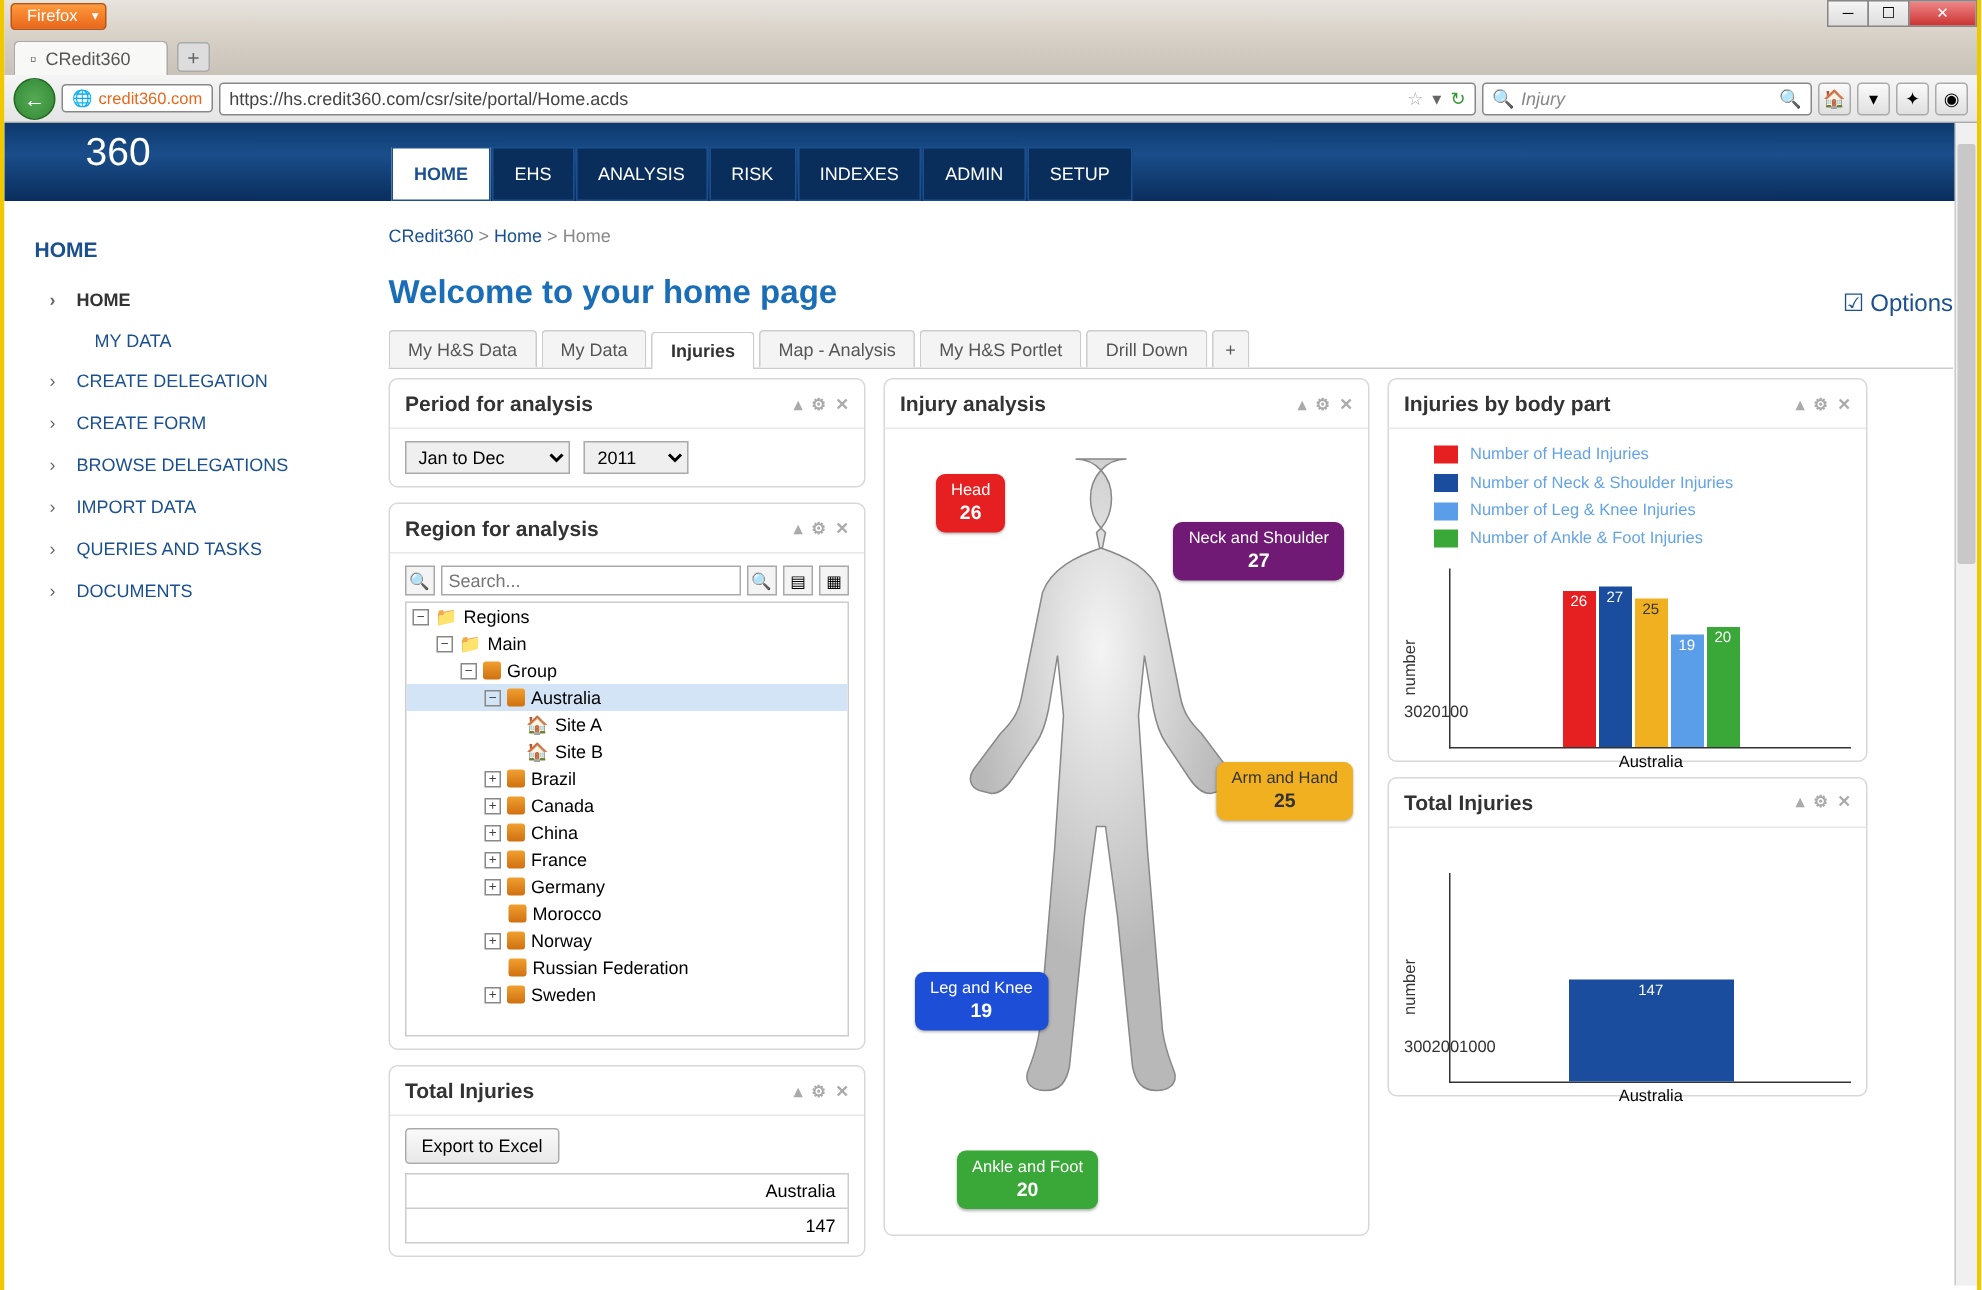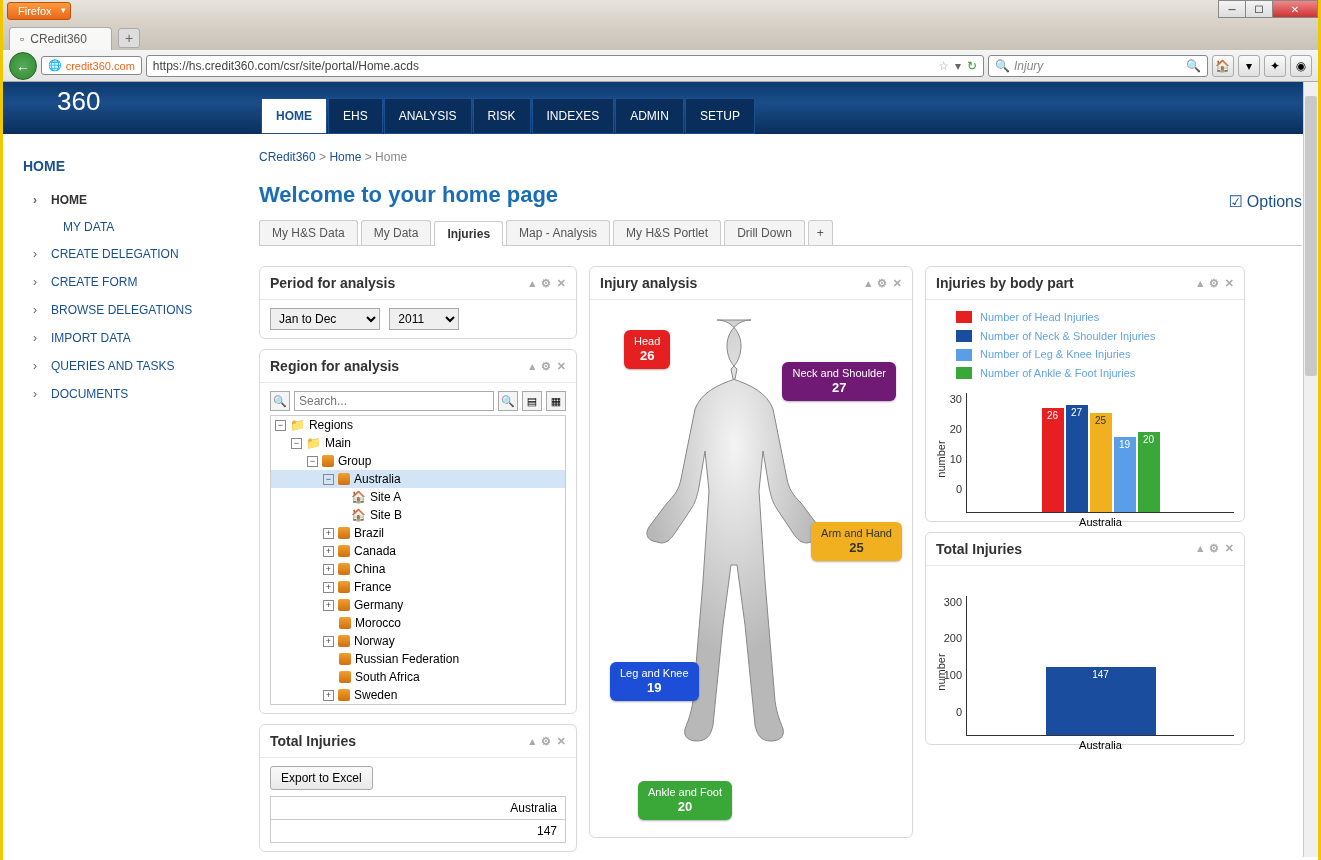--- a/index.html
+++ b/index.html
@@ -38,21 +38,21 @@
 .sb-item .chev{position:absolute;left:30px;top:7px;color:#666}
 .sb-sub{padding:6px 20px 6px 60px;color:#1a5090}
 
 .main{flex:1;padding:68px 16px 0 16px;overflow:hidden}
 .crumb{font-size:12px;color:#888;margin-bottom:18px}
 .crumb a{color:#1a5090}
 .welcome{color:#1a6eb8;font-size:22px;font-weight:bold;margin-bottom:12px}
 .opts{float:right;color:#1a5090;font-size:16px;margin-top:-28px}
 .opts:before{content:"☑";color:#1a5090;margin-right:4px}
 
-.tabs{display:flex;border-bottom:1px solid #ccc;margin-bottom:20px}
+.tabs{display:flex;border-bottom:1px solid #ccc;margin-bottom:6px}
 .tab{border:1px solid #ccc;border-bottom:none;background:#f4f4f4;padding:5px 12px;font-size:12px;color:#555;border-radius:3px 3px 0 0;margin-right:3px;cursor:pointer}
 .tab.active{background:#fff;font-weight:bold;color:#333;position:relative;top:1px}
 .tab.plus{padding:5px 8px}
 
 .cols{display:flex;gap:12px}
 .col1{width:318px;display:flex;flex-direction:column;gap:10px}
 .col2{width:324px}
 .col3{width:320px;display:flex;flex-direction:column;gap:10px}
 .portlet{border:1px solid #d8d8d8;border-radius:6px;background:#fff}
 .p-head{padding:8px 10px;font-weight:bold;font-size:14px;color:#333;display:flex;align-items:center;border-bottom:1px solid #e8e8e8}
@@ -87,21 +87,21 @@
 .lbl-neck{background:#701a75;right:16px;top:62px}
 .lbl-arm{background:#f0b020;color:#333;right:10px;top:222px}
 .lbl-leg{background:#1d4ed8;left:20px;top:362px}
 .lbl-ankle{background:#3aa838;left:48px;bottom:10px}
 
 
 .legend{font-size:11px;color:#64a4e4;line-height:1.7;text-align:center;margin-bottom:10px}
 .legend div{display:flex;align-items:center;justify-content:flex-start;gap:8px;padding-left:20px}
 .lg-sw{width:16px;height:12px;display:inline-block}
 .chart{position:relative;height:140px;display:flex}
-.y-axis{width:30px;display:flex;flex-direction:column;justify-content:space-between;align-items:flex-end;font-size:11px;color:#333;padding:0 4px 18px 0}
+.y-axis{width:30px;display:flex;justify-content:space-between;align-items:flex-end;font-size:11px;color:#333;padding:0 4px 18px 0}
 .y-lbl{position:absolute;left:-14px;top:50%;transform:rotate(-90deg);font-size:11px;color:#333}
 .bars{flex:1;border-left:1px solid #333;border-bottom:1px solid #333;position:relative;display:flex;align-items:flex-end;justify-content:center;gap:2px;padding:0 10px}
 .bar{width:22px;position:relative}
 .bar span{position:absolute;top:2px;left:0;right:0;text-align:center;color:#fff;font-size:10px}
 .x-lbl{position:absolute;bottom:-16px;left:0;right:0;text-align:center;font-size:11px}
 
 .scrollbar{position:absolute;right:3px;top:82px;width:15px;bottom:3px;background:#f0f0f0;border-left:1px solid #ccc}
 .sb-thumb{position:absolute;top:14px;left:1px;right:1px;height:280px;background:#c8c8c8;border-radius:2px}
 </style>
 </head>
@@ -285,24 +285,20 @@
                     <span>Morocco</span>
                   </div>
               <div class="tree-node" style="padding-left:52px">
                     <span class="tgl">+</span>
                     <span class="org"></span>
                     <span>Norway</span>
                   </div>
               <div class="tree-node" style="padding-left:68px">
                     <span class="org"></span>
                     <span>Russian Federation</span>
-                  </div>
-              <div class="tree-node" style="padding-left:68px">
-                    <span class="org"></span>
-                    <span>South Africa</span>
                   </div>
               <div class="tree-node" style="padding-left:52px">
                     <span class="tgl">+</span>
                     <span class="org"></span>
                     <span>Sweden</span>
                   </div>
             </div>
           </div>
         </div>
 

